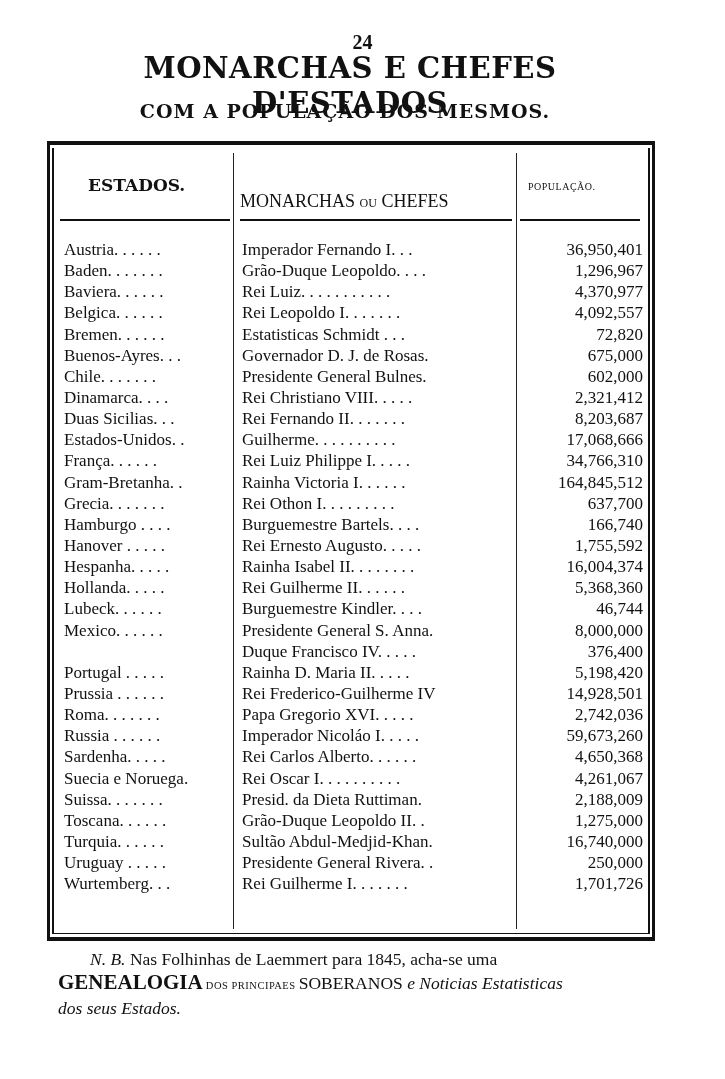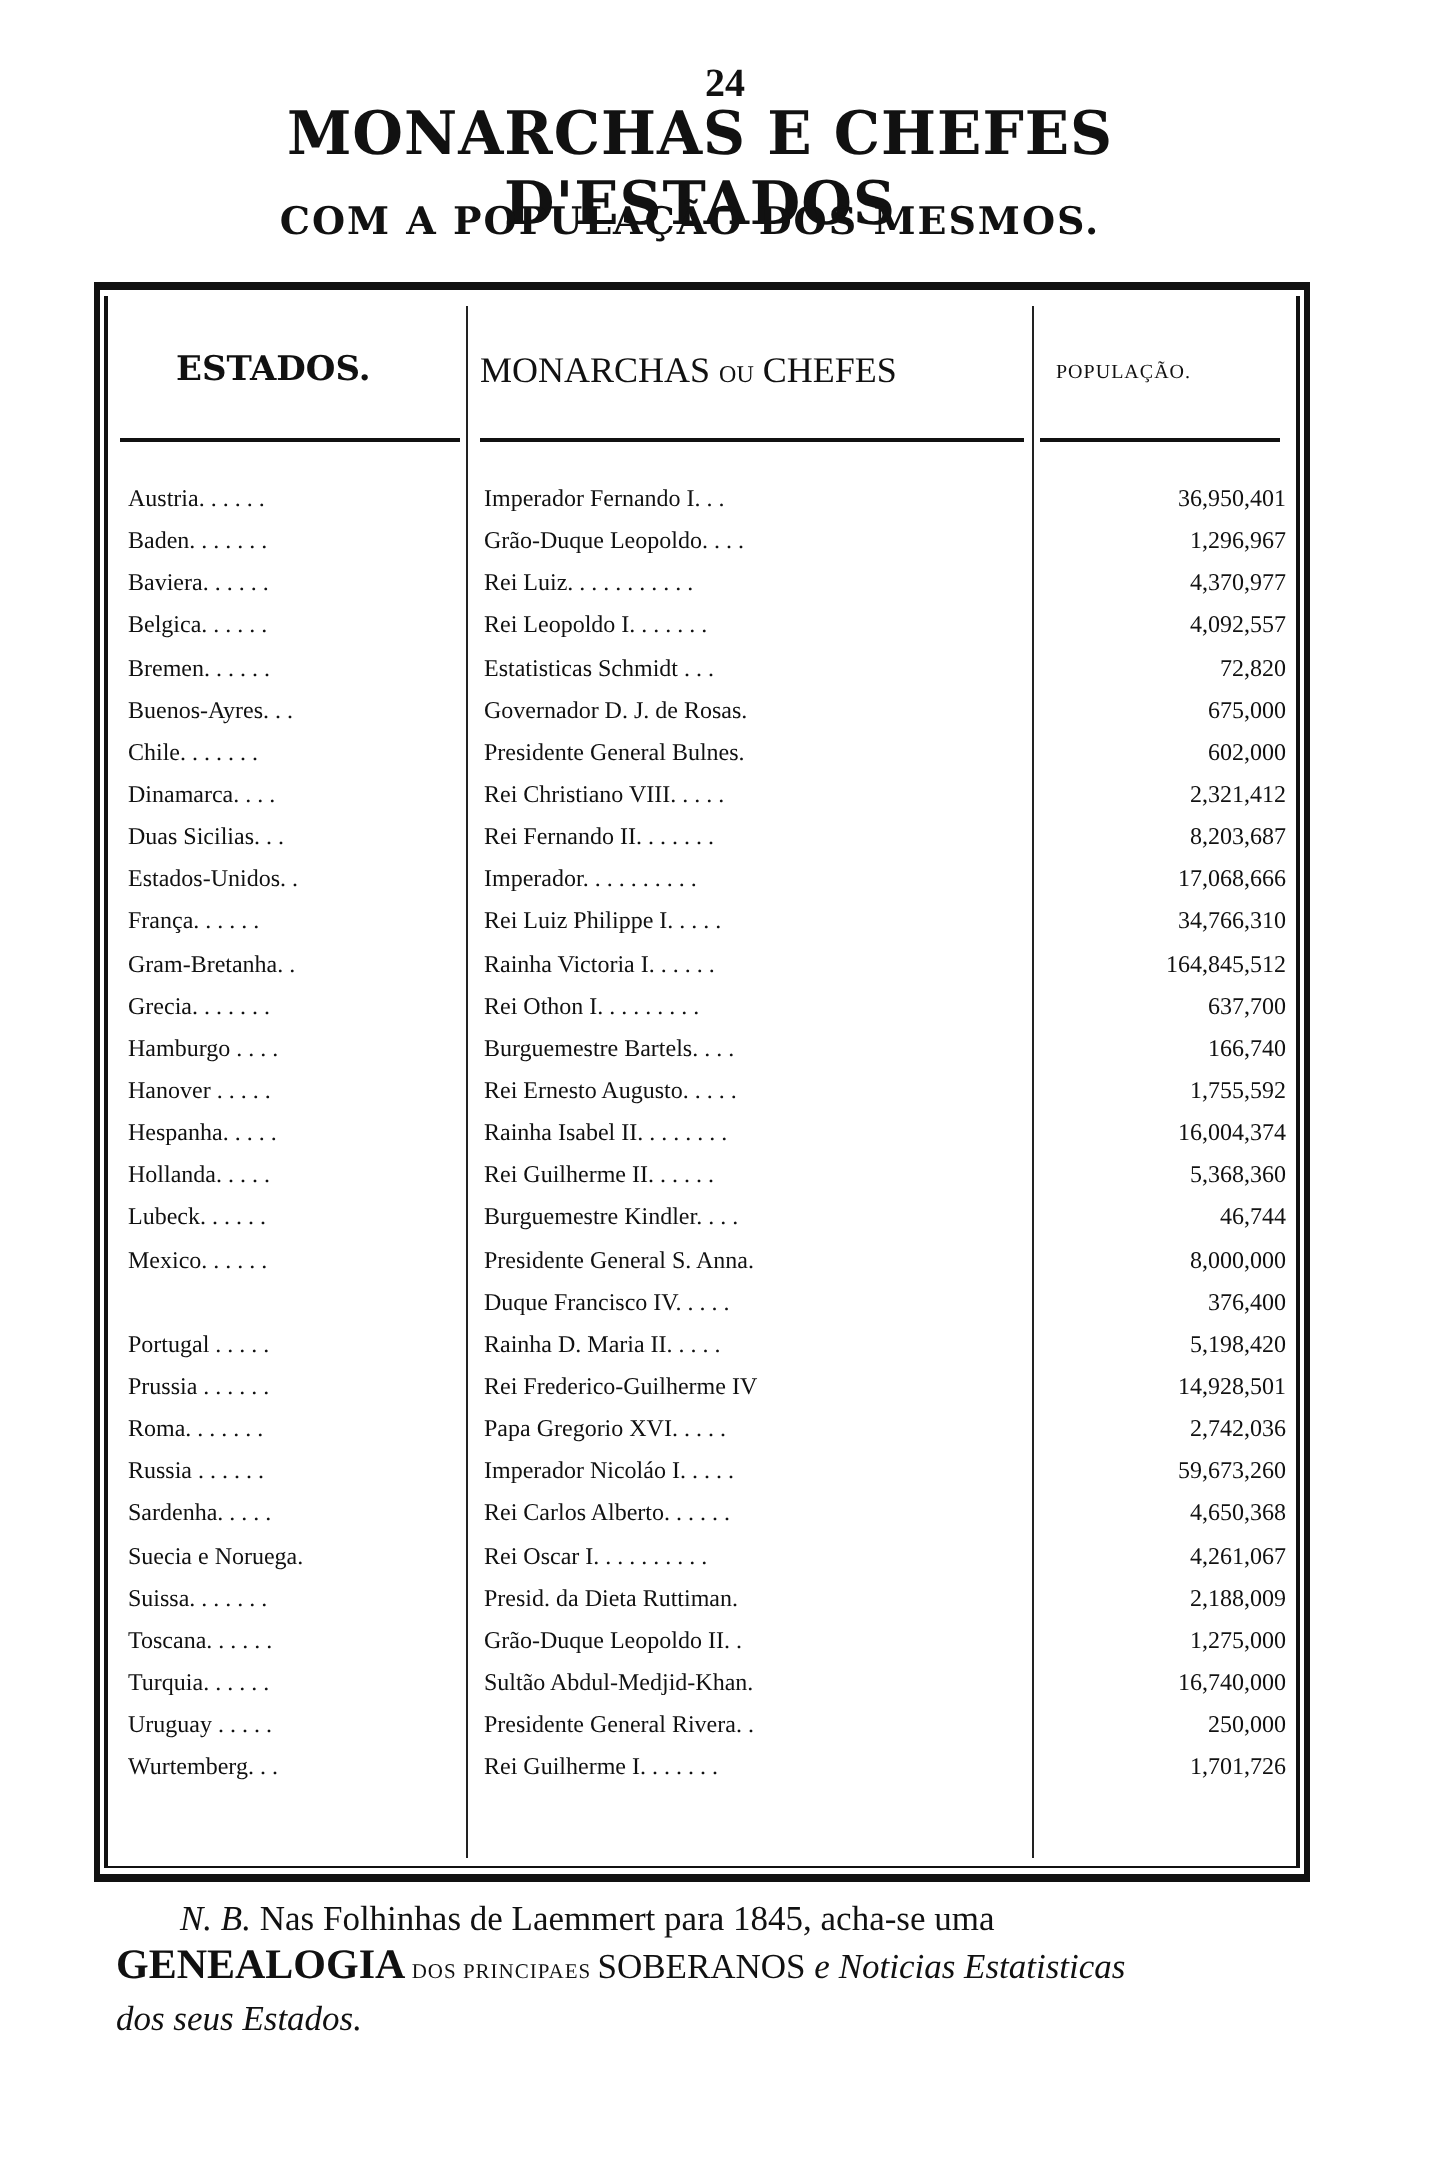--- a/index.html
+++ b/index.html
@@ -33,31 +33,31 @@
   }
   .col-div {
     position: absolute; top: 8px; bottom: 8px; border-left: 1.5px solid #222;
   }
   .col-div.d1 { left: 183px; }
   .col-div.d2 { left: 466px; }
   .hdr {
     position: absolute; top: 30px; font-size: 18px;
   }
   .hdr.h1 { left: 38px; font-weight: bold; font-family: "DejaVu Serif", serif; font-size: 17px; }
-  .hdr.h2 { left: 190px; font-size: 18px; }
+  .hdr.h2 { left: 190px; font-size: 18px; margin-top: 16px; }
   .hdr.h2 .small { font-size: 12px; }
   .hdr.h3 { left: 478px; font-size: 10px; top: 36px; letter-spacing: 0.5px; }
   .hdr-rule {
     position: absolute; top: 74px; height: 0; border-top: 2.5px solid #111;
   }
   .hdr-rule.r1 { left: 10px; width: 170px; }
   .hdr-rule.r2 { left: 190px; width: 272px; }
   .hdr-rule.r3 { left: 470px; width: 120px; }
   .rows { position: absolute; top: 94px; left: 6px; width: 590px; }
-  .row { position: relative; height: 21.15px; font-size: 12px; line-height: 21px; white-space: nowrap; }
+  .row { position: relative; height: 21.15px; font-size: 17px; line-height: 21px; white-space: nowrap; }
   .c1 { position: absolute; left: 8px; width: 170px; overflow: hidden; }
   .c2 { position: absolute; left: 186px; width: 272px; overflow: hidden; }
   .c3 { position: absolute; left: 462px; width: 125px; text-align: right; }
   .note {
     position: absolute; top: 948px; left: 58px; width: 620px; font-size: 17.5px; line-height: 23px;
   }
   .note i { font-style: italic; }
   .note .sc { font-size: 10.5px; letter-spacing: 0.5px; }
   .note .strong { font-weight: bold; font-size: 21px; }
   .indent { padding-left: 32px; }
@@ -122,21 +122,21 @@
         <span class="c2">Rei Christiano VIII. . . . .</span>
         <span class="c3">2,321,412</span>
       </div>
       <div class="row">
         <span class="c1">Duas Sicilias. . .</span>
         <span class="c2">Rei Fernando II. . . . . . .</span>
         <span class="c3">8,203,687</span>
       </div>
       <div class="row">
         <span class="c1">Estados-Unidos. .</span>
-        <span class="c2">Imperador. . . . . . . . . .</span>
+        <span class="c2">Guilherme. . . . . . . . . .</span>
         <span class="c3">17,068,666</span>
       </div>
       <div class="row">
         <span class="c1">França. . . . . .</span>
         <span class="c2">Rei Luiz Philippe I. . . . .</span>
         <span class="c3">34,766,310</span>
       </div>
       <div class="row">
         <span class="c1">Gram-Bretanha. .</span>
         <span class="c2">Rainha Victoria I. . . . . .</span>

